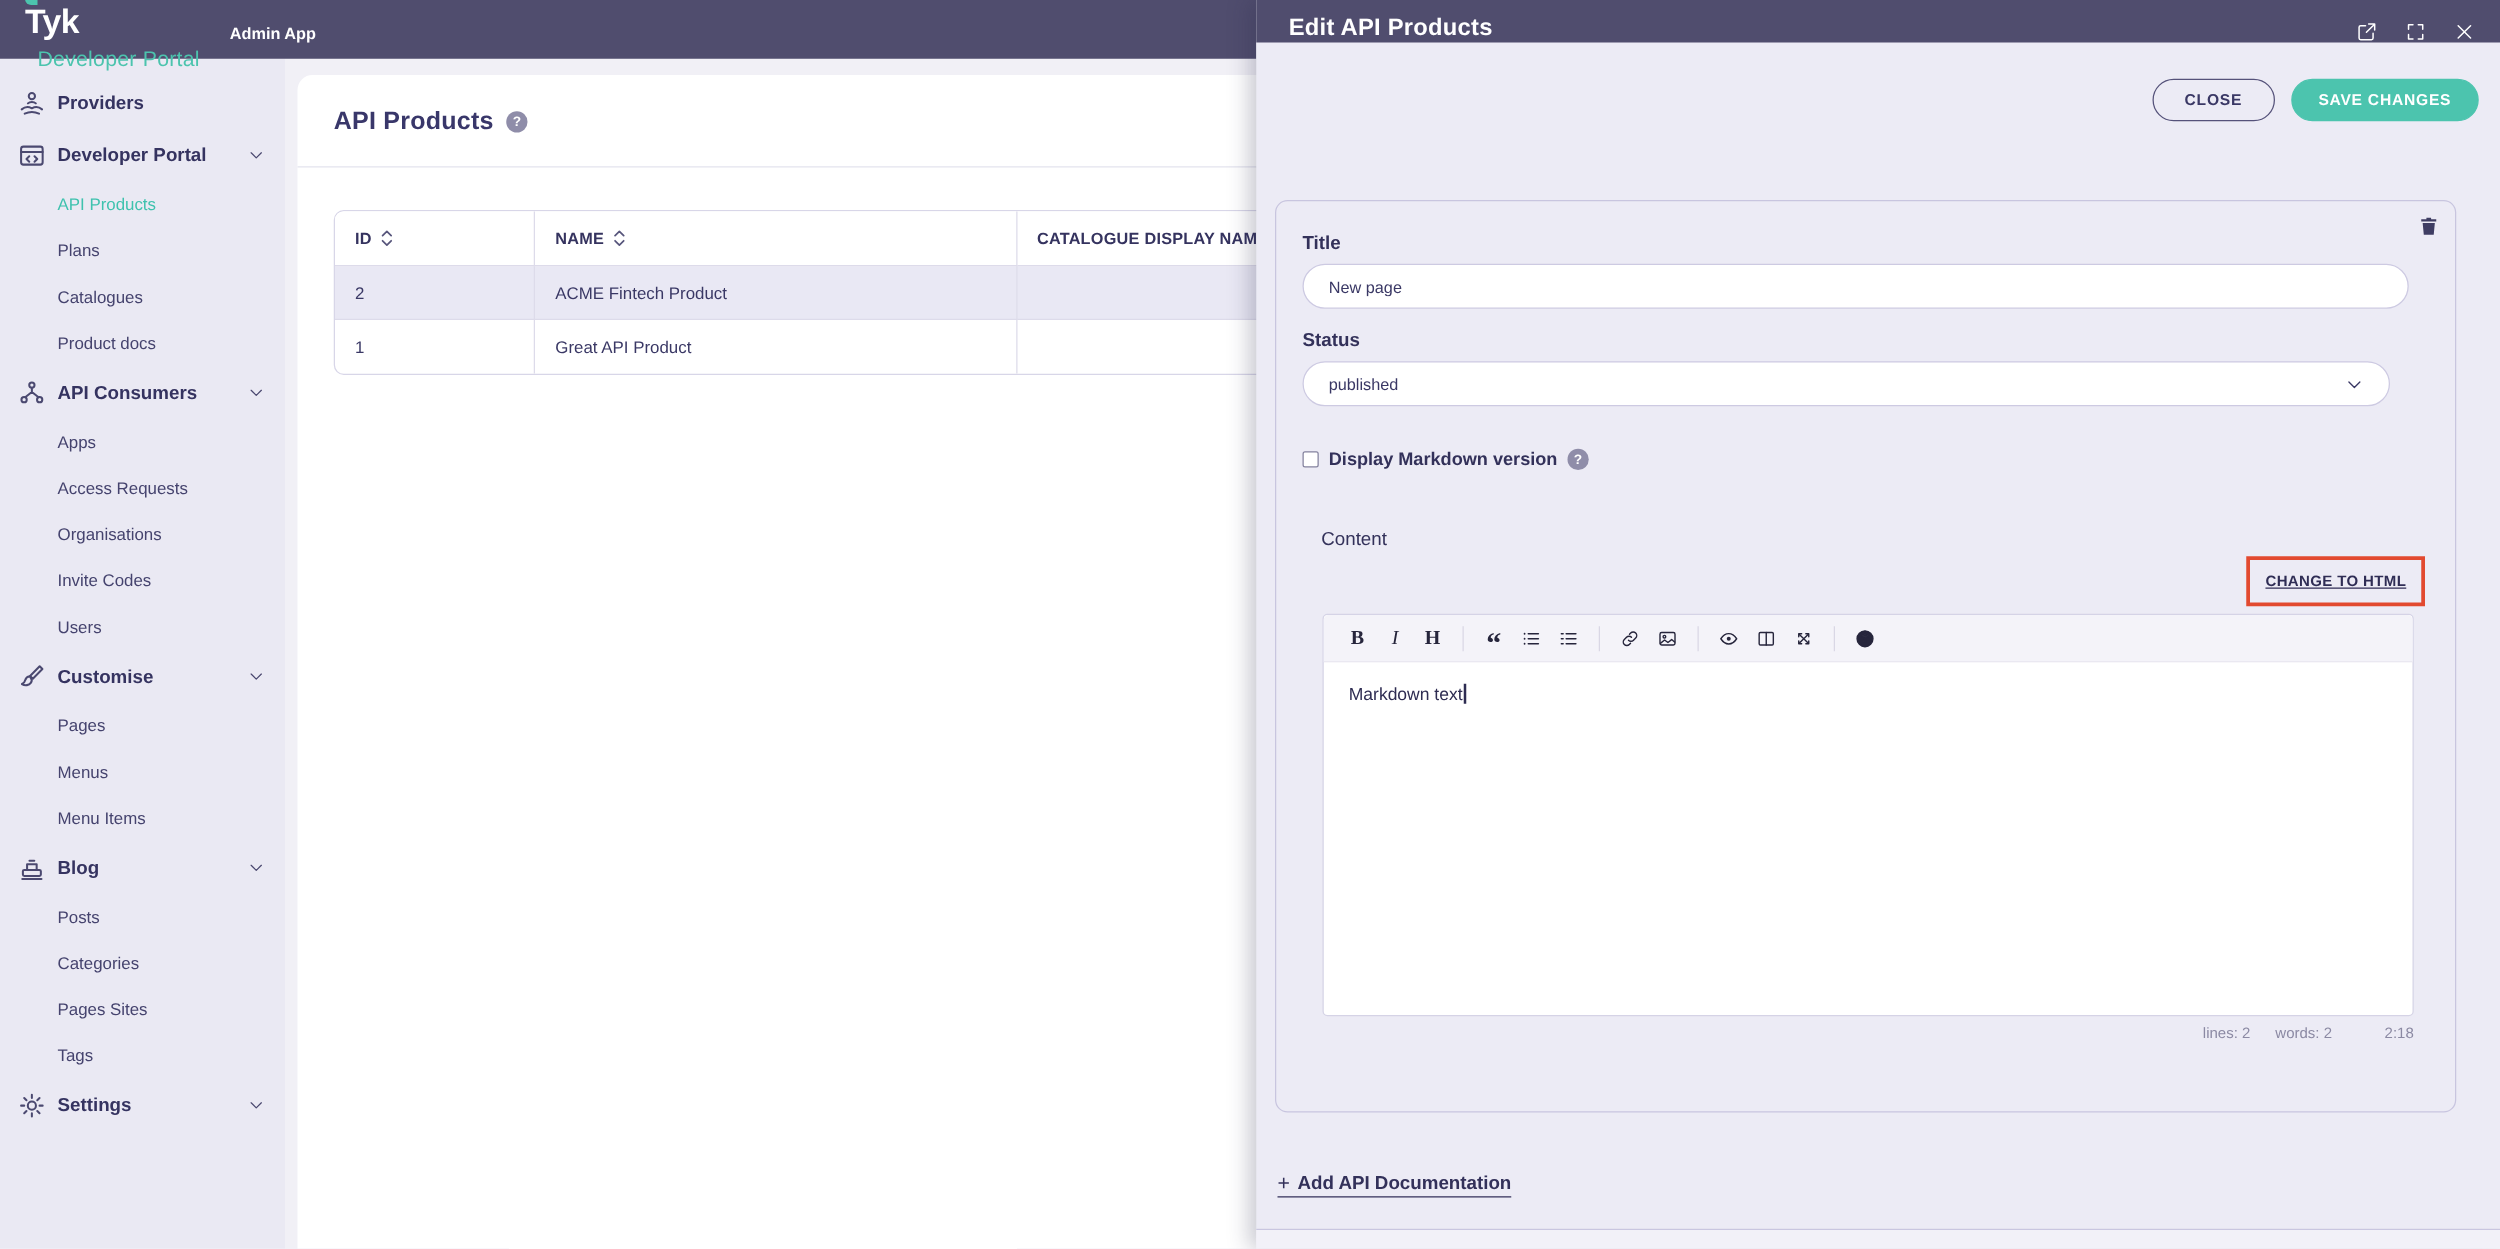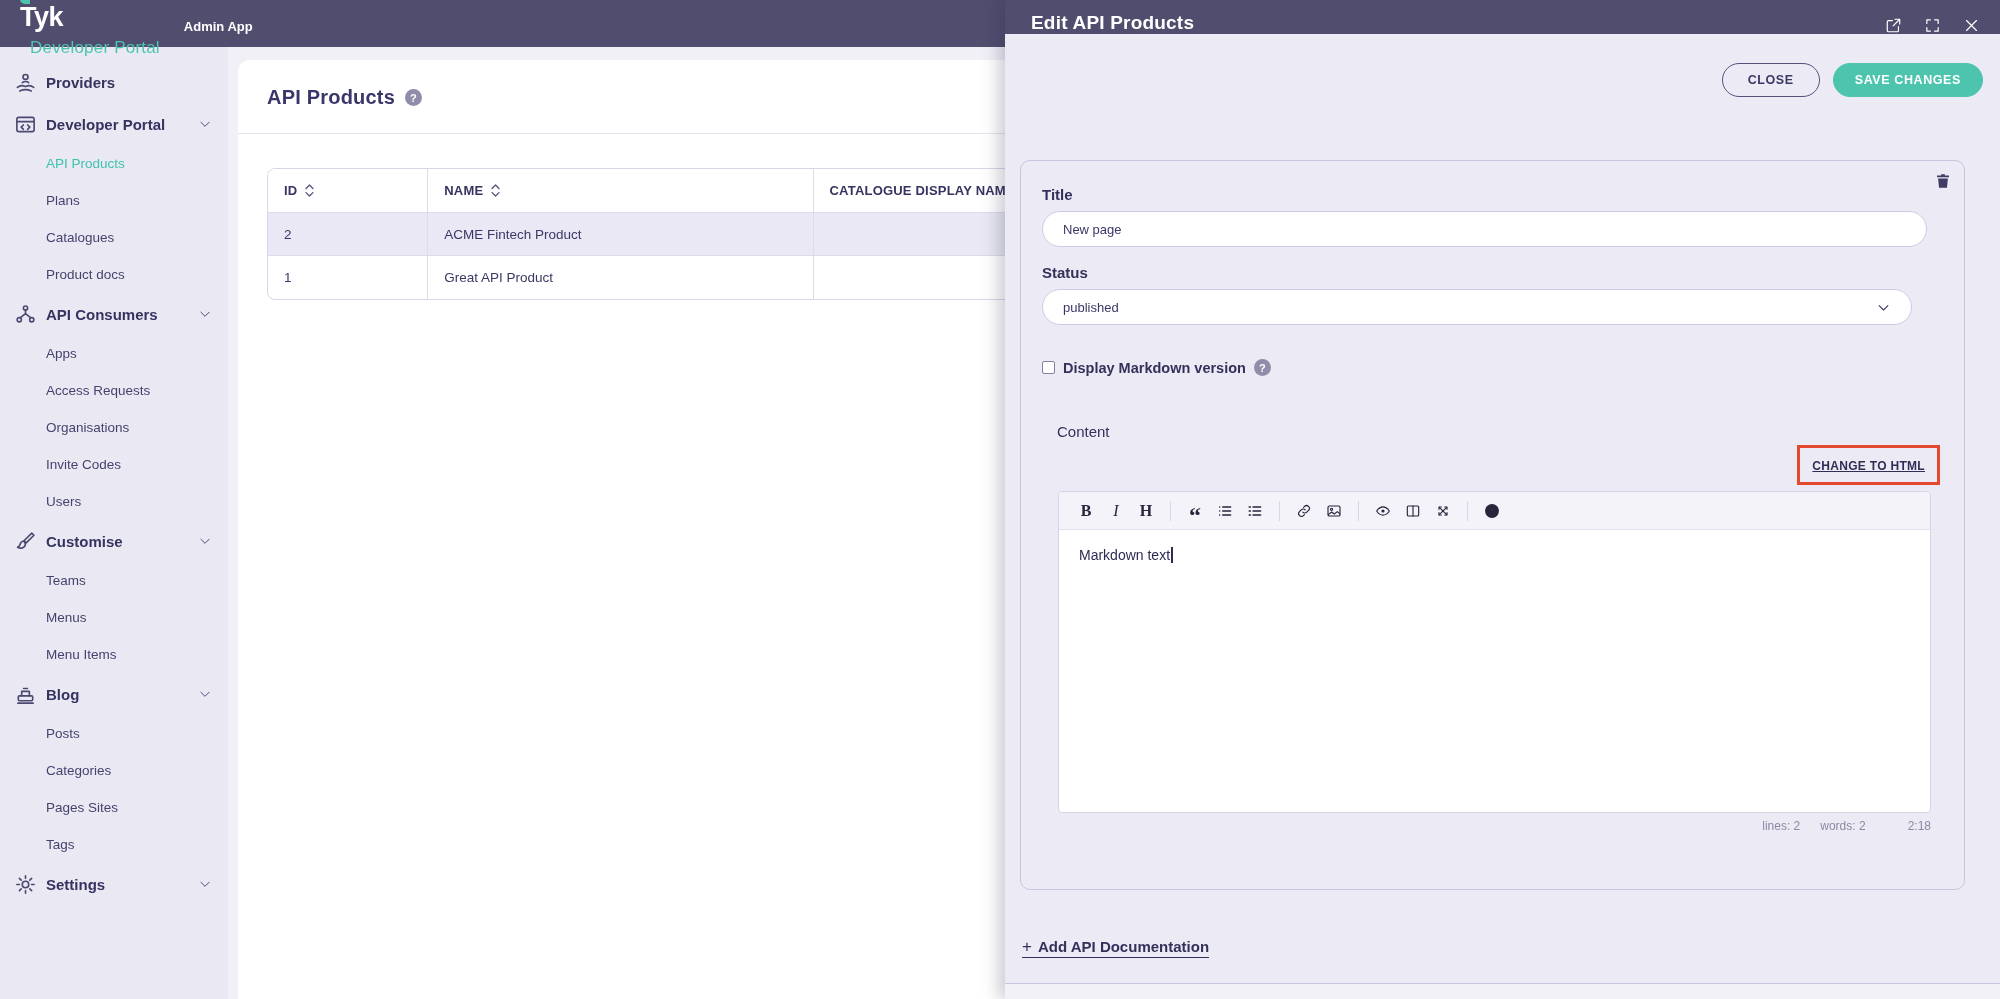--- a/index.html
+++ b/index.html
@@ -178,21 +178,21 @@
           <path d="M10.2 11.5c-2.2.4-3.3 1.4-3.8 3.3-.4 1.6-1.1 2.6-2.7 3.2 2.7 1.7 6 1 7.4-1 .9-1.3 1-2.9.1-4z"></path>
         </svg>
       </span>
       <span class="glabel">Customise</span>
       <span class="chev ic">
         <svg viewBox="0 0 24 24">
           <path d="M5 9l7 7 7-7"></path>
         </svg>
       </span>
     </div>
-    <div class="nav-child">Teams</div>
+    <div class="nav-child">Pages</div>
     <div class="nav-child">Menus</div>
     <div class="nav-child">Menu Items</div>
     <div class="nav-group">
       <span class="gicon ic">
         <svg viewBox="0 0 24 24">
           <rect x="4.5" y="13.5" width="15" height="5" rx="1.2"></rect>
           <path d="M8 13.5V8.8h8v4.7"></path>
           <path d="M10 5.8h4"></path>
           <path d="M4 21h16"></path>
         </svg>

